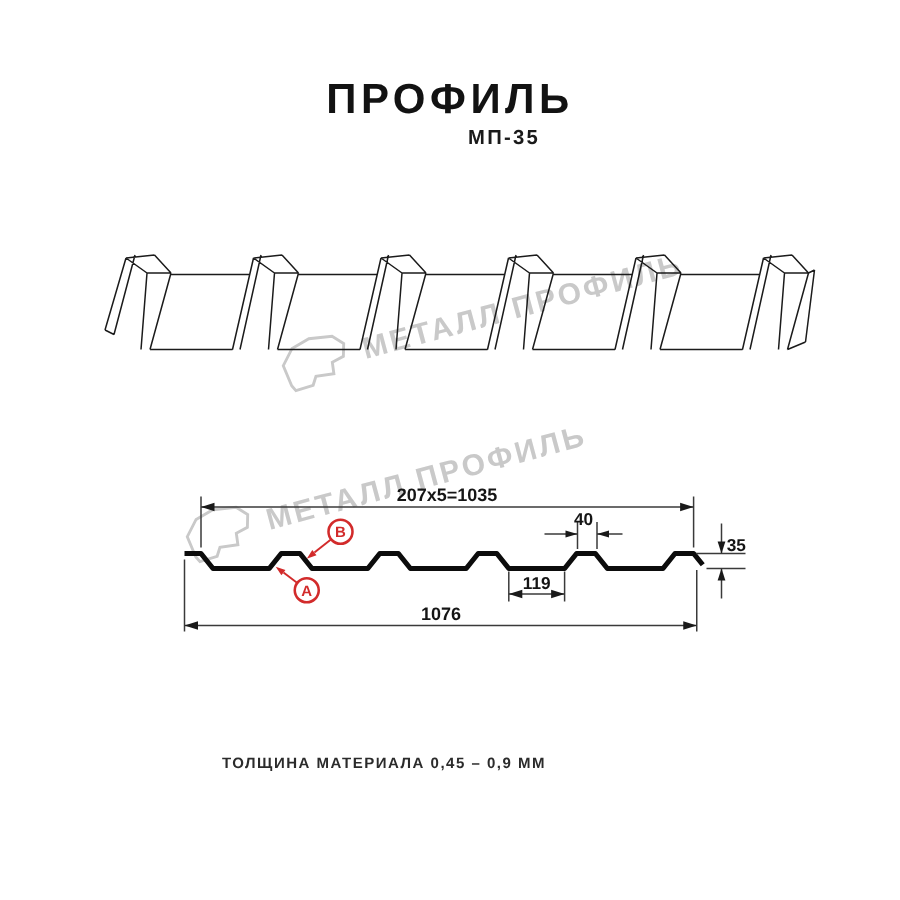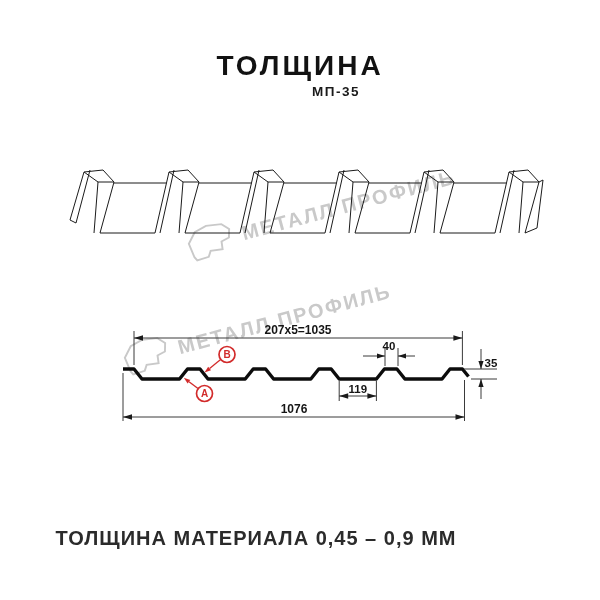--- a/index.html
+++ b/index.html
@@ -2,22 +2,22 @@
 <html style="--accent_red: #d22b2b; --line: #1b1b1b; --watermark: #c9c9c9;"><head>
 <meta charset="utf-8">
 <style>
   html,body{margin:0;padding:0;background:#ffffff;}
   .stage{position:relative;width:600px;height:600px;background:#fff;overflow:hidden;
          font-family:"Liberation Sans","DejaVu Sans",sans-serif;}
   .title{position:absolute;left:0;top:50px;width:600px;text-align:center;
          font-size:28px;font-weight:bold;letter-spacing:3px;color:#121212;}
   .subtitle{position:absolute;left:0;top:84px;width:600px;text-align:center;
          font-size:13.5px;font-weight:bold;letter-spacing:1.5px;color:#1a1a1a;padding-left:36px;}
-  .footer-note{position:absolute;left:0;top:527px;width:512px;text-align:center;
-         font-size:20px;font-weight:bold;letter-spacing:1px;color:#2b2b2b;}
+  .footer-note{position:absolute;left:0;top:504px;width:512px;text-align:center;
+         font-size:10px;font-weight:bold;letter-spacing:1px;color:#2b2b2b;}
   .watermark{position:absolute;display:flex;align-items:center;gap:8px;
          transform-origin:left center;transform:rotate(-15deg);pointer-events:none;}
   .watermark .wm-text{font-size:20px;font-weight:bold;letter-spacing:2px;white-space:nowrap;
          color:var(--watermark,#c9c9c9);}
   .wm-logo{flex:0 0 auto;}
   svg text{font-family:"Liberation Sans","DejaVu Sans",sans-serif;}
   .dim-text{font-size:11.5px;font-weight:bold;fill:#151515;}
   .dim-text-lg{font-size:12px;font-weight:bold;fill:#151515;}
   .thin{stroke:#3a3a3a;stroke-width:1;fill:none;}
   .lines3d{stroke:var(--line,#1b1b1b);stroke-width:1;fill:none;}
@@ -26,21 +26,21 @@
   .red-line{stroke:var(--accent_red,#d22b2b);stroke-width:1.3;fill:none;}
   .red-ring{stroke:var(--accent_red,#d22b2b);stroke-width:1.7;fill:#ffffff;}
   .red-arrow{fill:var(--accent_red,#d22b2b);stroke:none;}
   .red-letter{font-size:10px;font-weight:bold;fill:var(--accent_red,#d22b2b);text-anchor:middle;}
 </style>
 </head>
 <body>
 
 <div class="stage">
 
-  <div class="title">ТОЛЩИНА</div>
+  <div class="title">ПРОФИЛЬ</div>
   <div class="subtitle">МП-35</div>
 
   <div class="watermark" style="left:188px;top:228px;">
     <svg class="wm-logo" width="48" height="40" viewBox="0 0 100 80">
       <path d="M8 62 L4 32 L22 12 L48 5 L80 10 L93 24 L88 41 L71 45 L69 61 L44 58 L37 69 L12 70 Z" fill="none" stroke="var(--watermark,#c9c9c9)" stroke-width="4"></path>
     </svg>
     <span class="wm-text">МЕТАЛЛ ПРОФИЛЬ</span>
   </div>
 
   <div class="watermark" style="left:124px;top:342px;">

